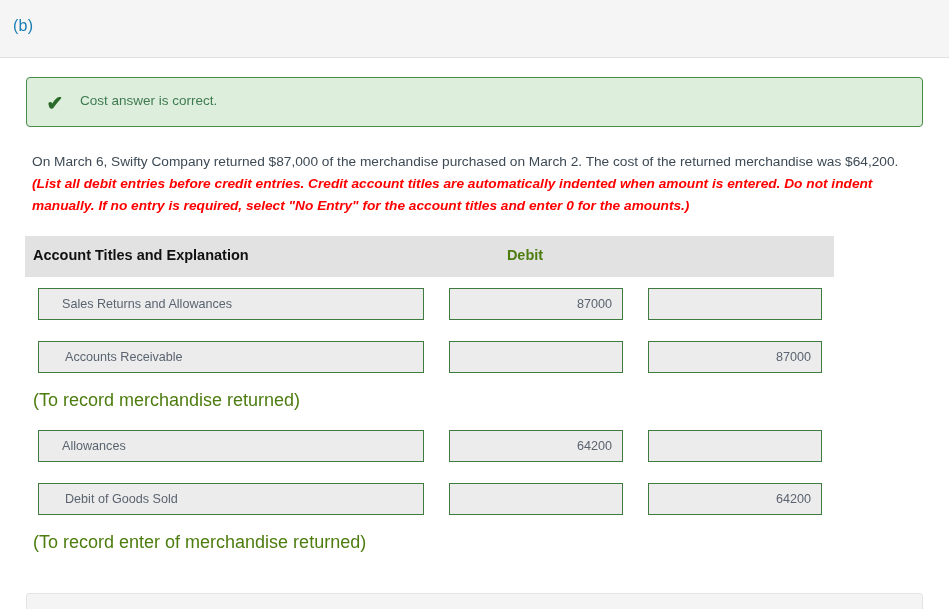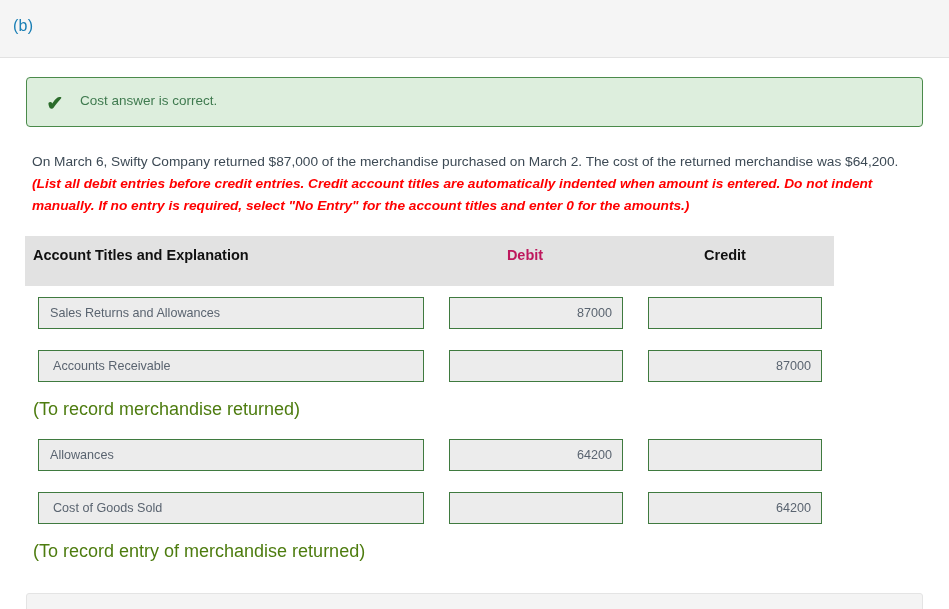--- a/index.html
+++ b/index.html
@@ -84,40 +84,40 @@
 
   
   .jtable {
     position: absolute;
     left: 25px;
     top: 236px;
     width: 809px;
   }
   .jhead {
     position: relative;
-    height: 50px;
+    height: 41px;
     background: #e2e2e2;
   }
   .jhead .h-account {
     position: absolute;
     left: 8px;
     top: 11px;
     font-size: 14.5px;
     font-weight: bold;
     color: #111111;
   }
   .jhead .h-debit {
     position: absolute;
     left: 410px;
     width: 180px;
     top: 11px;
     text-align: center;
     font-size: 14.5px;
     font-weight: bold;
-    color: #be185d;
+    color: #4d7c0f;
   }
   .jhead .h-credit {
     position: absolute;
     left: 610px;
     width: 180px;
     top: 11px;
     text-align: center;
     font-size: 14.5px;
     font-weight: bold;
     color: #111111;
@@ -134,25 +134,25 @@
     box-sizing: border-box;
     height: 32px;
     font-size: 12.6px;
     color: #5a6470;
     font-family: "Liberation Sans", sans-serif;
   }
   .fld-account {
     left: 13px;
     top: 11px;
     width: 386px;
-    padding-left: 11px;
+    padding-left: 23px;
     line-height: 30px;
   }
   .fld-account.indent {
-    padding-left: 14px;
+    padding-left: 26px;
   }
   .fld-debit {
     left: 424px;
     top: 11px;
     width: 174px;
     padding-right: 10px;
     line-height: 30px;
     text-align: right;
   }
   .fld-credit {
@@ -199,21 +199,20 @@
   <span class="alert-text">Cost answer is correct.</span>
 </div>
 
 <div class="narrative"><span>On March 6, Swifty Company returned $87,000 of the merchandise purchased on March 2. The cost of the returned merchandise was $64,200. </span><span class="emph">(List all debit entries before credit entries. Credit account titles are automatically indented when amount is entered. Do not indent manually. If no entry is required, select "No Entry" for the account titles and enter 0 for the amounts.)</span></div>
 
 <div class="jtable">
 
   <div class="jhead">
     <div class="h-account">Account Titles and Explanation</div>
     <div class="h-debit">Debit</div>
-    <div class="h-credit">Credit</div>
   </div>
 
   <div class="jrow">
     <div class="fld fld-account">Sales Returns and Allowances</div>
     <div class="fld fld-debit">87000</div>
     <div class="fld fld-credit"></div>
   </div>
 
   <div class="jrow">
     <div class="fld fld-account indent">Accounts Receivable</div>
@@ -223,21 +222,21 @@
 
   <div class="jcaption">(To record merchandise returned)</div>
 
   <div class="jrow">
     <div class="fld fld-account">Allowances</div>
     <div class="fld fld-debit">64200</div>
     <div class="fld fld-credit"></div>
   </div>
 
   <div class="jrow">
-    <div class="fld fld-account indent">Cost of Goods Sold</div>
+    <div class="fld fld-account indent">Debit of Goods Sold</div>
     <div class="fld fld-debit"></div>
     <div class="fld fld-credit">64200</div>
   </div>
 
-  <div class="jcaption">(To record entry of merchandise returned)</div>
+  <div class="jcaption">(To record enter of merchandise returned)</div>
 </div>
 
 <div class="bottom-panel"></div>
 
 </body></html>

